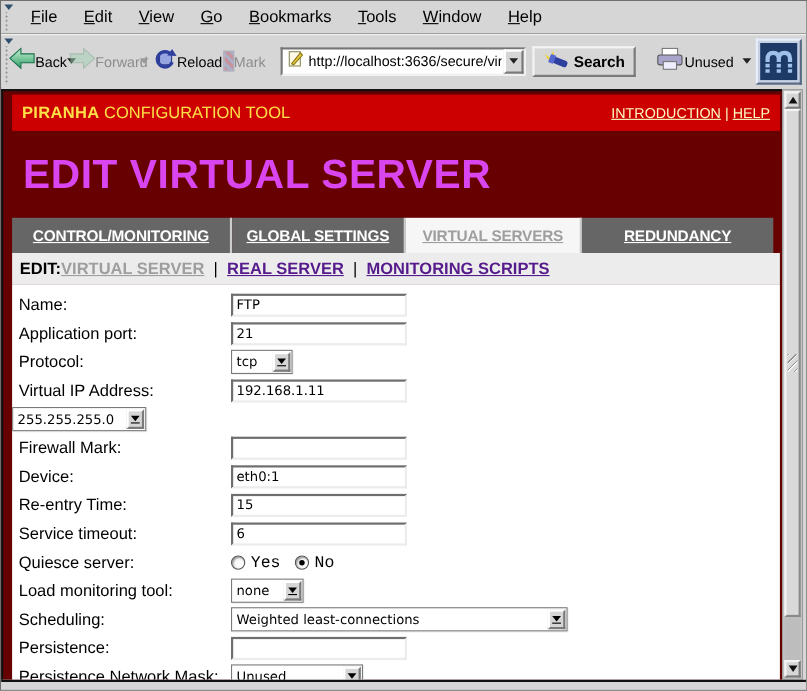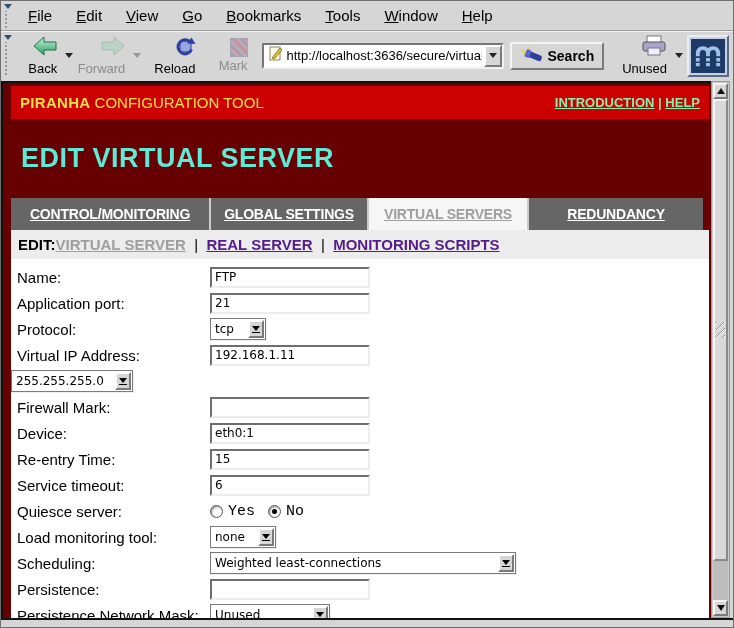--- a/index.html
+++ b/index.html
@@ -26,21 +26,21 @@
     content:""; position:absolute; top:1px; left:1px;
     border-left:4px solid transparent; border-right:4px solid transparent;
     border-top:5px solid #30506e;
   }
   .menu-item { font-size: 15px; color:#000; padding: 4px 12px; cursor: default; }
   
   .toolbar {
     height: 48px; display: flex; align-items: center;
     background: #d6d6d6; border-top: 1px solid #f2f2f2; padding-right: 4px;
   }
-  .tool-btn { display:flex; flex-direction:column; align-items:flex-end; justify-content:center;
+  .tool-btn { display:flex; align-items:center; justify-content:center;
     padding: 2px 4px; min-width: 46px; }
   .tool-btn .tb-label { font-size: 13px; color:#000; margin-top:1px; }
   .tool-btn.disabled .tb-label { color:#8c8c8c; }
   .drop-arrow { width:0; height:0; border-left:4px solid transparent; border-right:4px solid transparent;
     border-top:5px solid #222; margin: 0 4px; }
   .drop-arrow.disabled { border-top-color:#999; }
   .stop-glyph { width:18px; height:19px; border:1px solid #9a9aae; opacity:.8;
     background-image: repeating-linear-gradient(45deg,#c2848e 0 3px,#a2a8c6 3px 6px); }
   
   .urlbar {
@@ -76,24 +76,24 @@
     position:absolute; top: 80px; left: 0; width: 712px; bottom: 9px;
     background:#670000; border-top:2px solid #111; border-left:2px solid #111;
     overflow:hidden; padding: 3px 4px 0 8px;
   }
   .bottom-edge { position:absolute; left:0; right:0; bottom:0; height:9px;
     background:#d6d6d6; border-top:2px solid #111; }
   
   .red-bar { height: 33px; background:#cc0000; display:flex; align-items:center; padding: 0 9px; }
   .brand { color:#fde047; font-size: 15px; }
   .brand b { letter-spacing: .3px; }
-  .header-links { margin-left:auto; color:#86efac; font-size:13px; font-weight:bold; }
+  .header-links { margin-left:auto; color:#fef9c3; font-size:13px; font-weight:normal; }
   .header-links .hl { text-decoration: underline; cursor:pointer; }
   .title-zone { height: 79px; display:flex; align-items:center; }
-  .page-title { color:#5eead4; font-size: 27px; font-weight:bold; letter-spacing:.5px; padding-left: 10px; }
+  .page-title { color:#d946ef; font-size: 37px; font-weight:bold; letter-spacing:.5px; padding-left: 10px; }
   
   .tabs { display:flex; height: 32px; }
   .tab { background:#666666; display:flex; align-items:center; justify-content:center;
     border-right: 2px solid #cccccc; cursor:pointer; }
   .tab:last-child { border-right:none; }
   .tab .tab-label { color:#fff; font-weight:bold; font-size:14px; text-decoration:underline; letter-spacing:-.2px; }
   .tab.active { background:#f6f6f6; }
   .tab.active .tab-label { color:#9e9e9e; }
   
   .subnav { height: 29px; background:#ececec; display:flex; align-items:center;

